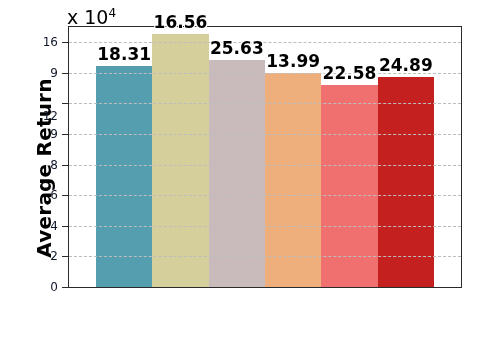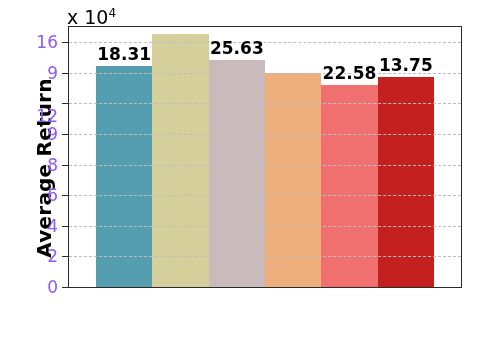--- a/index.html
+++ b/index.html
@@ -61,23 +61,23 @@
   .tick{
     position:absolute;
     left:-7px;width:7px;height:0;
     border-top:1.6px solid #2b2b2b;
     z-index:5;
   }
   .ticklabel{
     position:absolute;
     right:calc(100% + 11px);
     transform:translateY(-50%);
-    font-size:17px;
+    font-size:12px;
     font-weight:400;
-    color:#8b5cf6;
+    color:#0f172a;
     white-space:nowrap;
   }
 
   
   .bar{
     position:absolute;
     bottom:0;
     z-index:2;
   }
 
@@ -135,18 +135,20 @@
       <div class="grid" style="top: 76.4706px; border-top-color: rgb(189, 189, 189);"></div>
       <div class="tick" style="top: 76.4706px;"></div>
       <div class="ticklabel" style="top: 89px;">12</div>
       <div class="grid" style="top: 45.8824px; border-top-color: rgb(189, 189, 189);"></div>
       <div class="tick" style="top: 45.8824px;"></div>
       <div class="ticklabel" style="top: 45.8824px;">9</div>
       <div class="grid" style="top: 15.2941px; border-top-color: rgb(189, 189, 189);"></div>
       <div class="tick" style="top: 15.2941px;"></div>
       <div class="ticklabel" style="top: 15.2941px;">16</div>
       <div class="vlabel" style="left: 55.1667px; top: 37.1529px;">18.31</div>
+      <div class="vlabel" style="left: 111.5px; top: 4.72941px;">16.56</div>
       <div class="vlabel" style="left: 167.833px; top: 30.5765px;">25.63</div>
+      <div class="vlabel" style="left: 224.167px; top: 44.0353px;">13.99</div>
       <div class="vlabel" style="left: 280.5px; top: 55.8118px;">22.58</div>
-      <div class="vlabel" style="left: 336.833px; top: 47.7059px;">13.75</div>
+      <div class="vlabel" style="left: 336.833px; top: 47.7059px;">24.89</div>
     </div>
 
 </div>
 
 </body></html>

